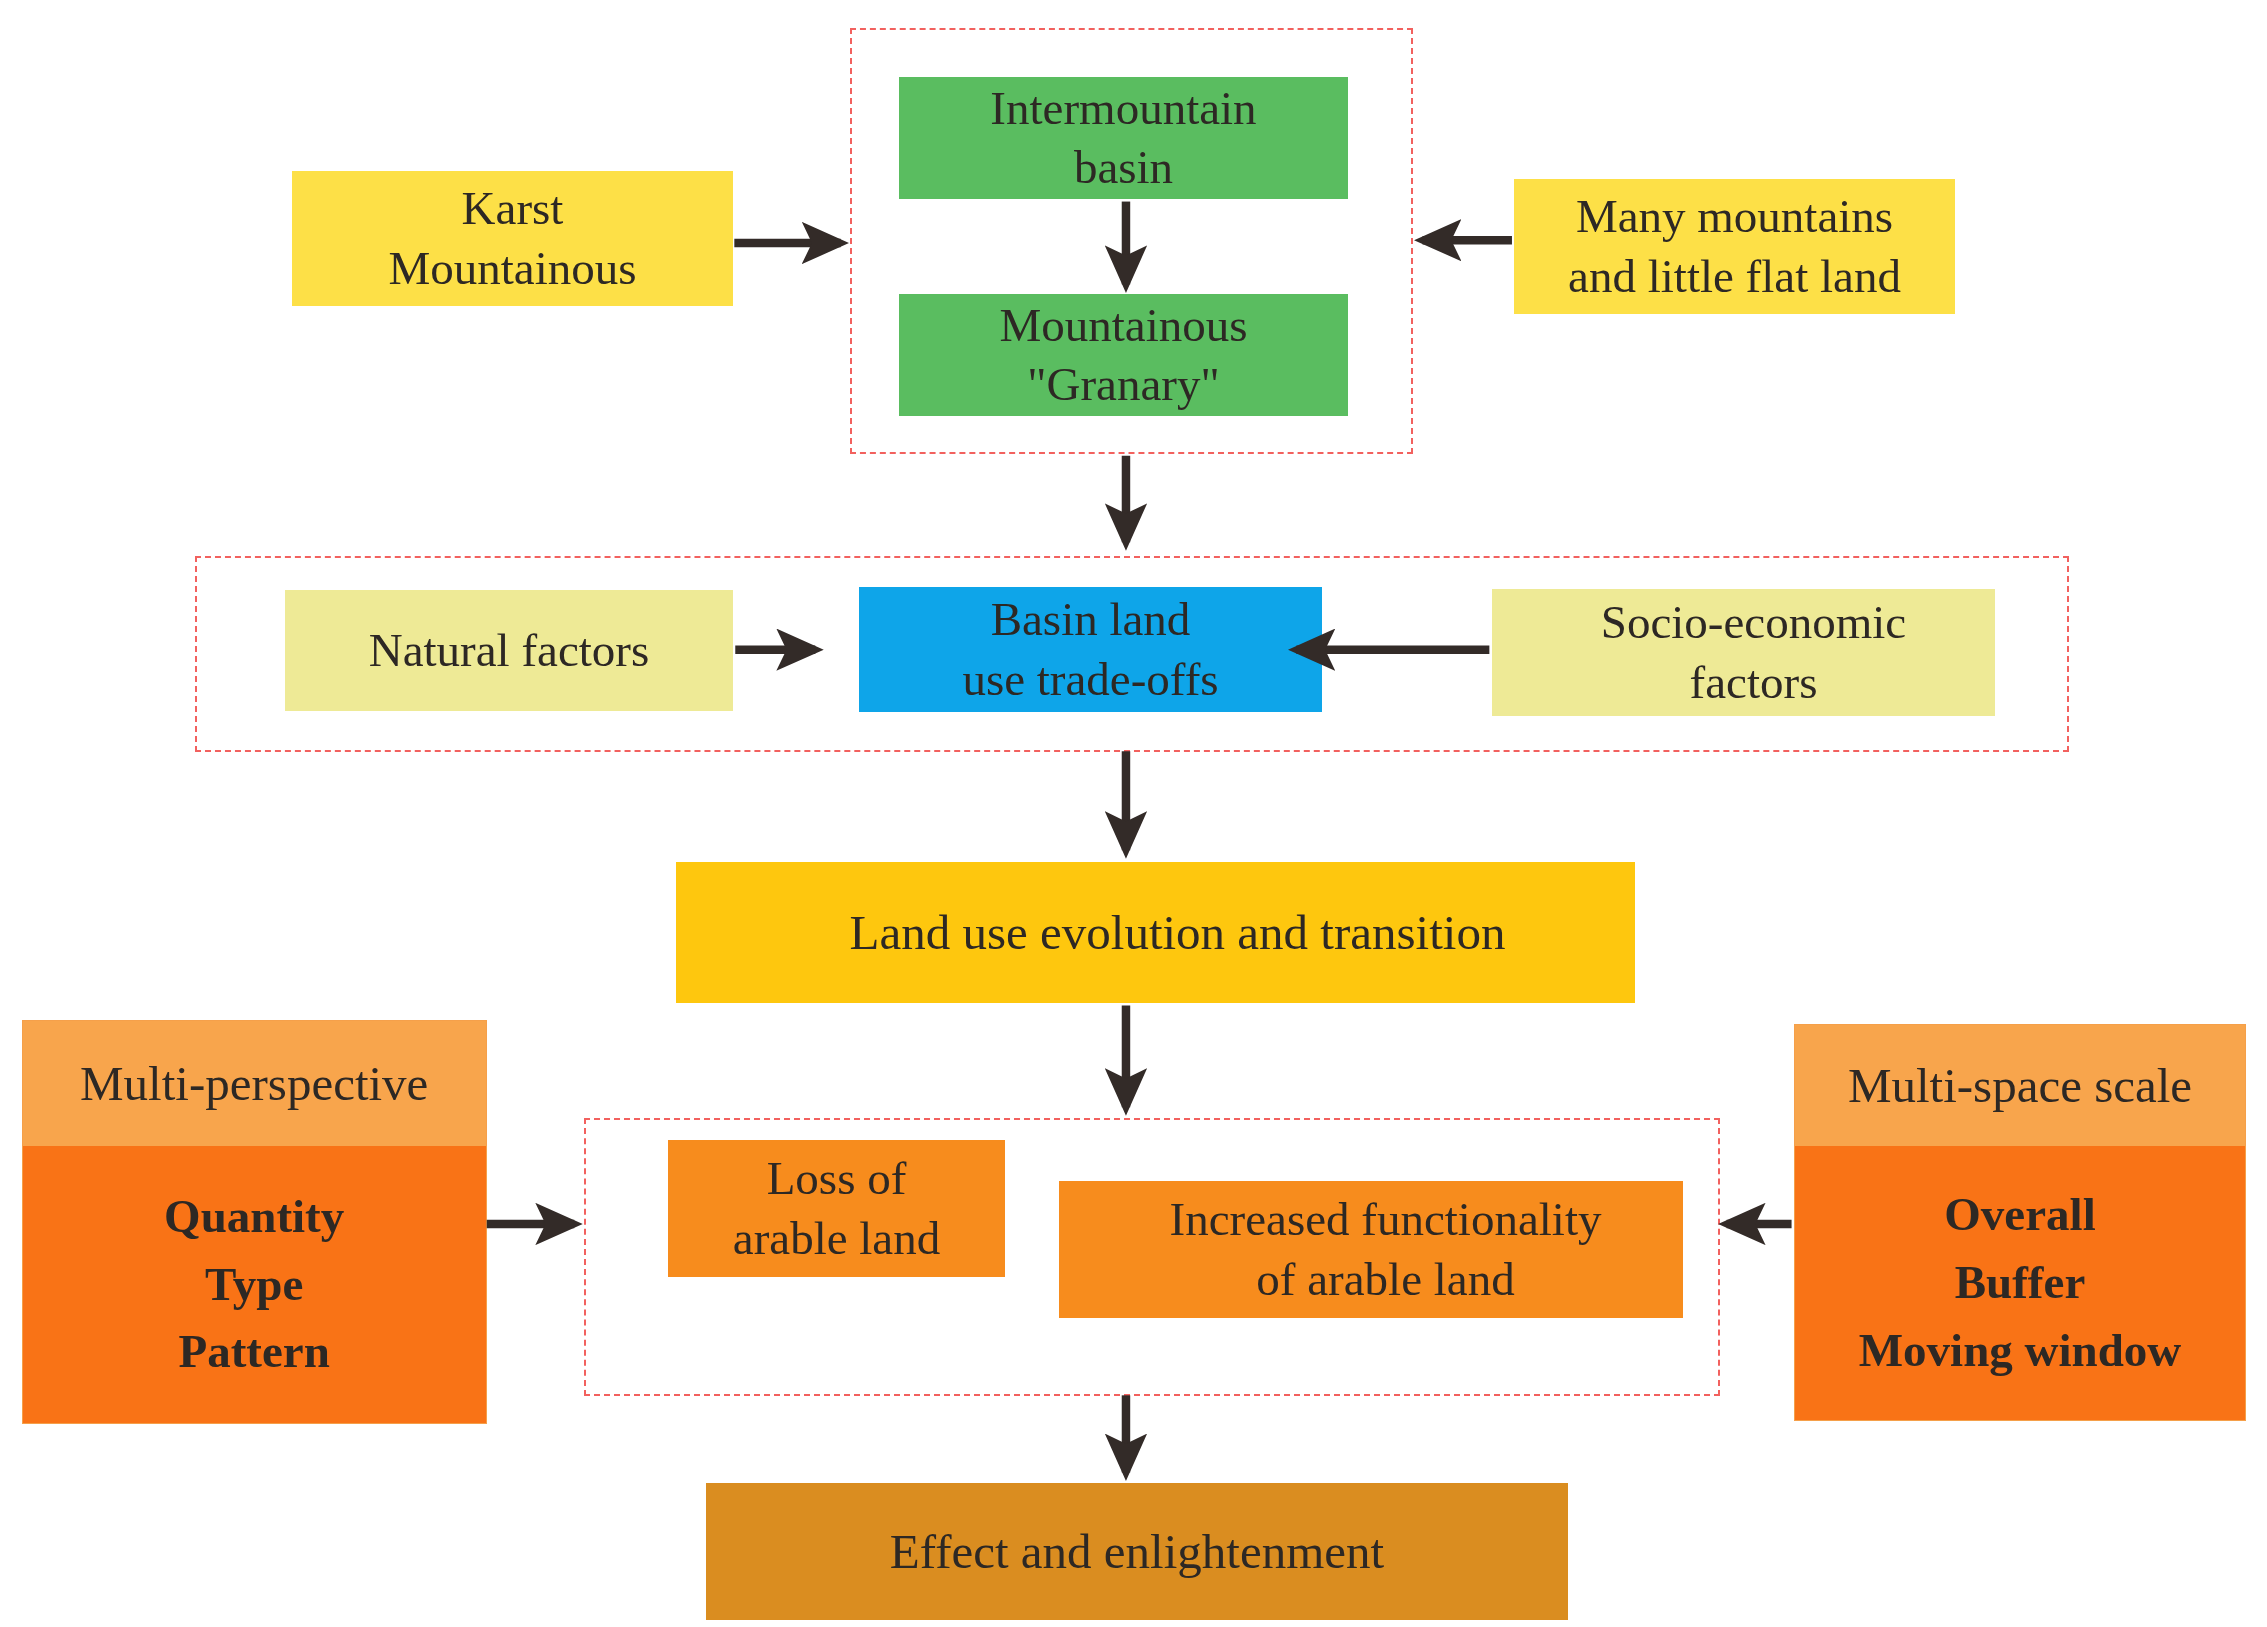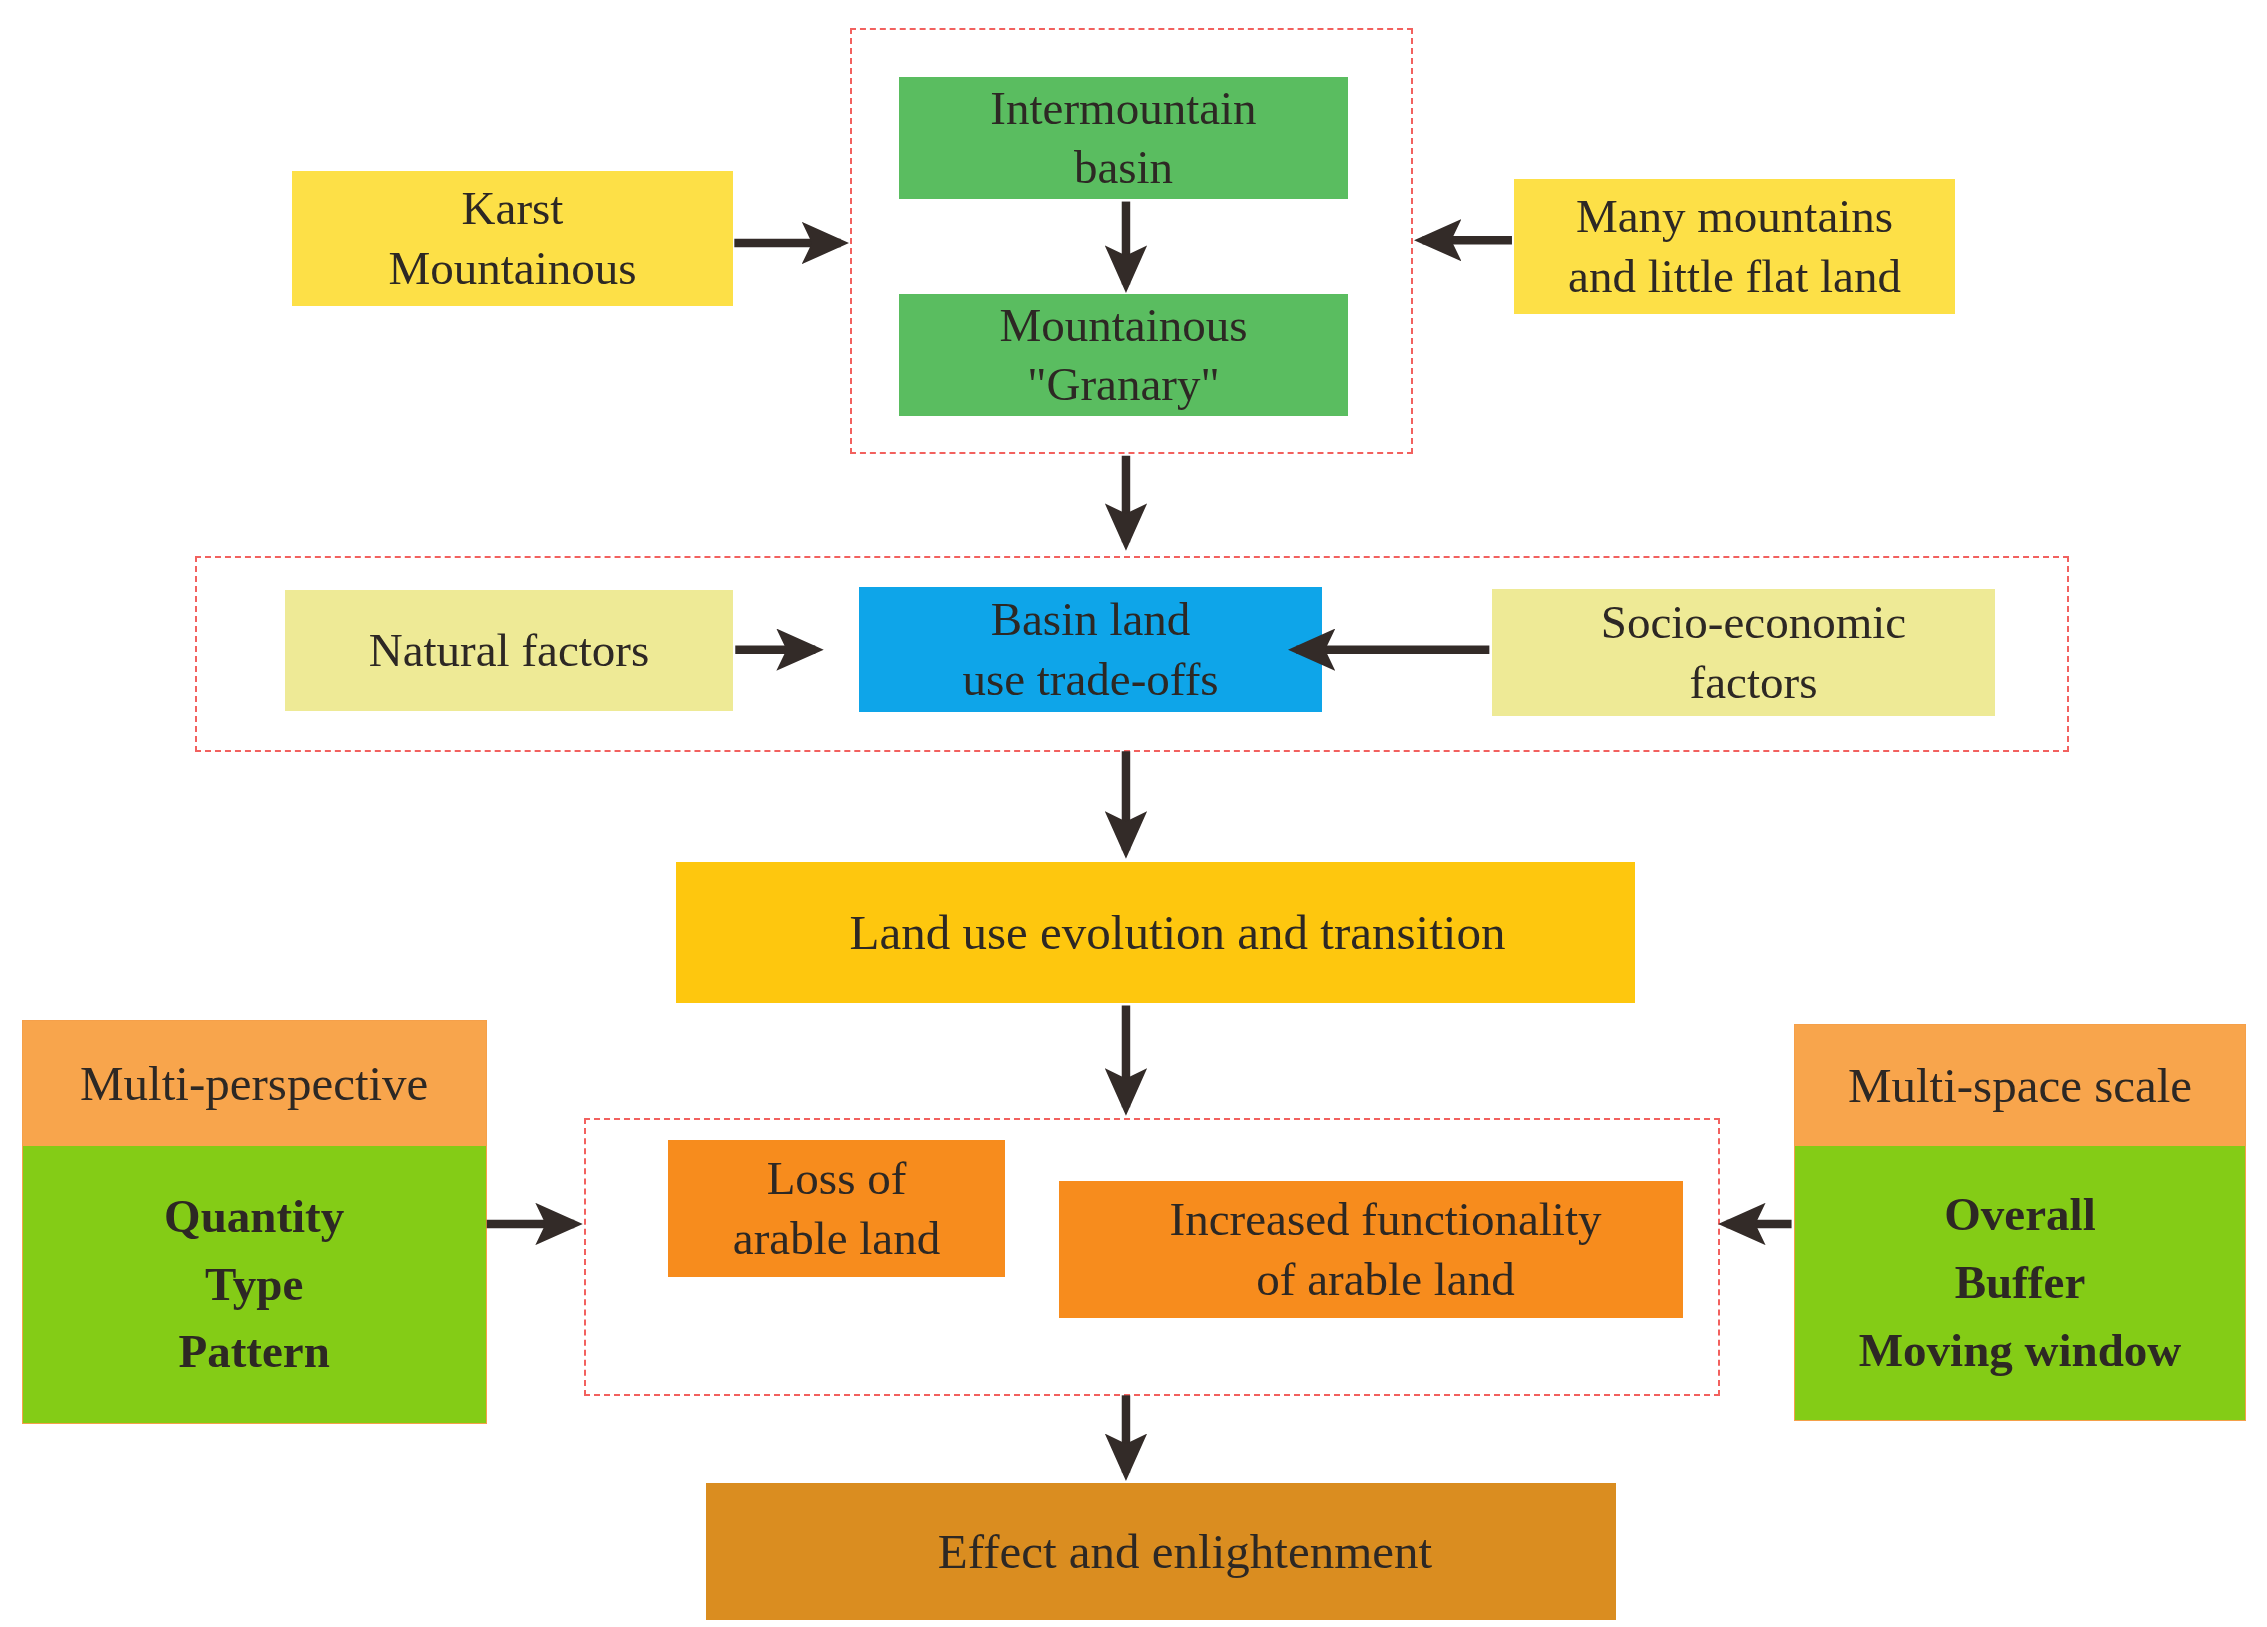--- a/index.html
+++ b/index.html
@@ -23,26 +23,26 @@
     position:absolute;
     border:2.8px dashed #f2615e;
     background:transparent;
   }
   .green       { background:#5abd60; }
   .yellowgreen { background:#fde047; }
   .paleyellow  { background:#eeea96; }
   .yellow      { background:#0ea5e9;margin-left:35px; }
   .gold        { background:#fec70e; }
   .orange      { background:#f78c1d; }
-  .darkorange  { background:#da8d20;padding-left:48px; }
+  .darkorange  { background:#da8d20; }
   .wide-label  { font-size:49px; }
   .panel {
     position:absolute;
     border:1.9px solid #f5a04a;
-    background:#84cc16;
+    background:#f97316;
     display:flex; flex-direction:column;
   }
   .panel-header {
     background:#f8a54c;
     display:flex; align-items:center; justify-content:center;
     font-size:49px;
     flex:0 0 auto;
     text-align:center;
   }
   .panel-body {

